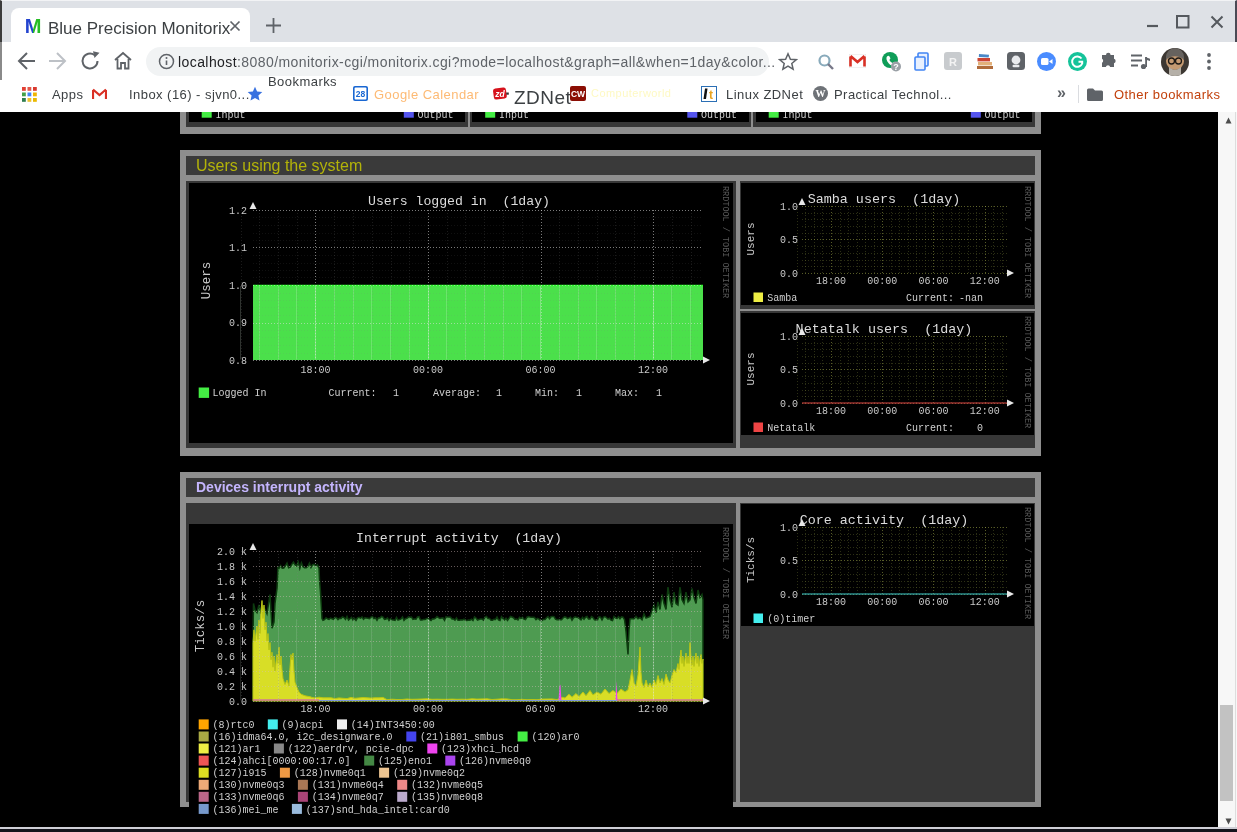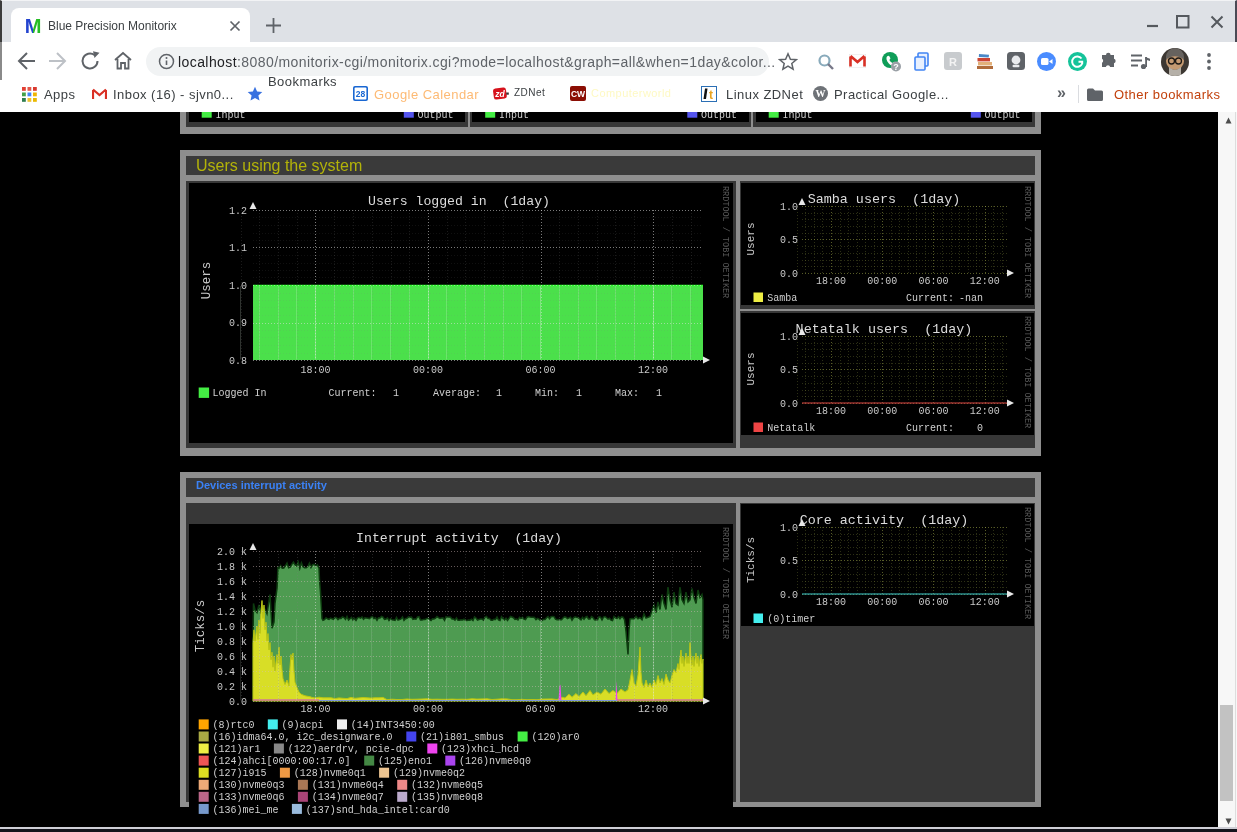--- a/index.html
+++ b/index.html
@@ -12,21 +12,21 @@
 <svg class="abs" style="left:24px;top:16px" width="18" height="19">
     <clipPath id="mcl">
       <rect x="0" y="0" width="9" height="19"></rect>
     </clipPath>
     <clipPath id="mcr">
       <rect x="9" y="0" width="9" height="19"></rect>
     </clipPath>
     <text x="9" y="16.5" font-family="'Liberation Sans', sans-serif" font-size="20" font-weight="bold" fill="#2343cf" text-anchor="middle" clip-path="url(#mcl)">M</text>
     <text x="9" y="16.5" font-family="'Liberation Sans', sans-serif" font-size="20" font-weight="bold" fill="#25bd25" text-anchor="middle" clip-path="url(#mcr)">M</text>
   </svg>
-<div class="abs" style="left:48px;top:19px;font-size:12px;color:#3c4043">Blue Precision Monitorix</div>
+<div class="abs" style="left:48px;top:19px;font-size:17px;color:#3c4043">Blue Precision Monitorix</div>
 <svg class="abs" style="left:227px;top:18px" width="16" height="16">
     <path d="M3.5,3.5 L12.5,12.5 M12.5,3.5 L3.5,12.5" stroke="#5f6368" stroke-width="1.7"></path>
   </svg>
 <svg class="abs" style="left:263px;top:15px" width="21" height="21">
     <path d="M10.5,3 L10.5,18 M3,10.5 L18,10.5" stroke="#5f6368" stroke-width="1.8"></path>
   </svg>
 
 <svg class="abs" style="left:1143px;top:14px" width="88" height="16">
 <line x1="4" y1="12" x2="15" y2="12" stroke="#55595e" stroke-width="2.2"></line>
 <rect x="34" y="2" width="11.5" height="11.5" fill="none" stroke="#55595e" stroke-width="2"></rect>
@@ -138,58 +138,58 @@
       <rect x="5.5" y="0" width="3.8" height="3.8" fill="#e2574a"></rect>
       <rect x="11" y="0" width="3.8" height="3.8" fill="#d93a2f"></rect>
       <rect x="0" y="5.5" width="3.8" height="3.8" fill="#43a047"></rect>
       <rect x="5.5" y="5.5" width="3.8" height="3.8" fill="#4285f4"></rect>
       <rect x="11" y="5.5" width="3.8" height="3.8" fill="#f0b501"></rect>
       <rect x="0" y="11" width="3.8" height="3.8" fill="#2e7d4f"></rect>
       <rect x="5.5" y="11" width="3.8" height="3.8" fill="#edc12c"></rect>
       <rect x="11" y="11" width="3.8" height="3.8" fill="#eab900"></rect>
     </g>
   </svg>
-<div class="abs bk" style="left:44px;top:87px;font-size:13px;color:#3c4043">Apps</div>
+<div class="abs bk" style="left:52px;top:87px;font-size:13px;color:#3c4043">Apps</div>
 <svg class="abs" style="left:92px;top:88px" width="15" height="12">
     <rect width="15" height="12" rx="1.5" fill="#fff"></rect>
     <path d="M1,1.5 L7.5,7 L14,1.5 M1,11 L1,2 M14,11 L14,2" stroke="#d93025" stroke-width="2.2" fill="none"></path>
   </svg>
-<div class="abs bk" style="left:113px;top:87px;font-size:13px;color:#3c4043">Inbox (16) - sjvn0...</div>
+<div class="abs bk" style="left:129px;top:87px;font-size:13px;color:#3c4043">Inbox (16) - sjvn0...</div>
 <svg class="abs" style="left:247px;top:86px" width="16" height="16">
     <path d="M8,0.8 L10.1,5.6 L15.3,6.1 L11.4,9.5 L12.5,14.6 L8,11.9 L3.5,14.6 L4.6,9.5 L0.7,6.1 L5.9,5.6 Z" fill="#3871e0"></path>
   </svg>
 <div class="abs bk" style="left:268px;top:74px;font-size:13px;color:#3c4043">Bookmarks</div>
 <svg class="abs" style="left:353px;top:86px" width="15" height="15">
     <rect width="15" height="15" rx="2" fill="#1967d2"></rect>
     <rect x="1.6" y="1.6" width="11.8" height="11.8" fill="#fff" rx="1"></rect>
     <text x="7.5" y="11" font-size="8.5" fill="#1967d2" text-anchor="middle" font-family="'Liberation Sans', sans-serif" font-weight="bold">28</text>
   </svg>
 <div class="abs bk" style="left:374px;top:87px;font-size:13px;color:#fdba74">Google Calendar</div>
 <svg class="abs" style="left:493px;top:87px" width="16" height="14">
     <rect x="0.5" y="1" width="13" height="11" rx="2.5" fill="#d6121c" transform="rotate(-8 7 7)"></rect>
     <text x="7" y="10" font-size="8.5" fill="#fff" text-anchor="middle" font-family="'Liberation Sans', sans-serif" font-weight="bold" font-style="italic">zd</text>
     <rect x="13.2" y="5.5" width="2.6" height="2.2" fill="#333"></rect>
   </svg>
-<div class="abs bk" style="left:514px;top:87px;font-size:10px;color:#3c4043">ZDNet</div>
+<div class="abs bk" style="left:514px;top:87px;font-size:19px;color:#3c4043">ZDNet</div>
 <svg class="abs" style="left:570px;top:86px" width="16" height="15">
     <rect width="16" height="15" rx="2" fill="#8b0e04"></rect>
     <text x="8" y="11" font-size="8.5" fill="#fff" text-anchor="middle" font-family="'Liberation Sans', sans-serif" font-weight="bold">CW</text>
   </svg>
 <div class="abs bk" style="left:591px;top:87px;font-size:11px;color:#fef9c3">Computerworld</div>
 <svg class="abs" style="left:701px;top:86px" width="16" height="16">
     <rect x="0.5" y="0.5" width="15" height="15" fill="#fff" stroke="#2b6fb5"></rect>
     <path d="M4,2.5 L6.5,2.5 L5,13 L2.5,13 Z" fill="#111"></path>
     <text x="10" y="12.5" font-size="12" fill="#eaa421" text-anchor="middle" font-family="'Liberation Sans', sans-serif" font-weight="bold">t</text>
   </svg>
 <div class="abs bk" style="left:726px;top:87px;font-size:13px;color:#3c4043">Linux ZDNet</div>
 <svg class="abs" style="left:813px;top:86px" width="15" height="15">
     <circle cx="7.5" cy="7.5" r="7.5" fill="#6e7277"></circle>
     <text x="7.5" y="11.3" font-size="10" fill="#fff" text-anchor="middle" font-family="'Liberation Serif',serif" font-weight="bold">W</text>
   </svg>
-<div class="abs bk" style="left:834px;top:87px;font-size:13px;color:#3c4043">Practical Google...</div>
+<div class="abs bk" style="left:834px;top:87px;font-size:13px;color:#3c4043">Practical Technol...</div>
 <div class="abs" style="left:1057px;top:84px;font-size:16px;color:#5f6368;font-weight:bold">»</div>
 <div class="abs" style="left:1078px;top:85px;width:1px;height:18px;background:#dadce0"></div>
 <svg class="abs" style="left:1087px;top:88px" width="16" height="13">
     <path d="M0,2 a1.5,1.5 0 0 1 1.5,-1.5 L6,0.5 L8,2.5 L14.5,2.5 a1.5,1.5 0 0 1 1.5,1.5 L16,11.5 a1.5,1.5 0 0 1 -1.5,1.5 L1.5,13 A1.5,1.5 0 0 1 0,11.5 Z" fill="#5f6368"></path>
   </svg>
 <div class="abs bk" style="left:1114px;top:87px;font-size:13px;color:#c2410c">Other bookmarks</div>
 
 <div class="abs" style="left:0;top:112px;width:1224px;height:720px;background:#000;overflow:hidden">
 
   <div class="abs" style="left:180px;top:-60px;width:861px;height:82px;background:#8e8e8e"></div>
@@ -429,21 +429,21 @@
         <polygon points="266,86.5 266,93.5 273,90" fill="#e8e8e8"></polygon>
         <text x="284" y="3" font-family="'Liberation Mono', monospace" font-size="8.5" fill="#585858" transform="rotate(90 284 3)">RRDTOOL / TOBI OETIKER</text>
         <rect x="12.5" y="109.5" width="9.5" height="9.5" fill="#ee4444"></rect>
         <text x="26.3" y="117.5" font-family="'Liberation Mono', monospace" font-size="10" fill="#d0d0d0" text-anchor="start" font-weight="normal">Netatalk</text>
         <text x="165" y="117.5" font-family="'Liberation Mono', monospace" font-size="10" fill="#d0d0d0" text-anchor="start" font-weight="normal">Current:</text>
         <text x="242" y="117.5" font-family="'Liberation Mono', monospace" font-size="10" fill="#d0d0d0" text-anchor="end" font-weight="normal">0</text>
       </svg></div>
 
   <div class="abs" style="left:180px;top:360px;width:861px;height:334.5px;background:#8e8e8e"></div>
   <div class="abs" style="left:186px;top:366px;width:849px;height:19px;background:#3a3a3a"></div>
-  <div class="abs" style="left:196px;top:367px;font-size:11px;font-weight:bold;color:#3b82f6">Devices interrupt activity</div>
+  <div class="abs" style="left:196px;top:367px;font-size:14px;font-weight:bold;color:#c4b5fd">Devices interrupt activity</div>
   <div class="abs" style="left:186px;top:390.5px;width:549.5px;height:299px;background:#373737"></div>
   <div class="abs" style="left:739.5px;top:390.5px;width:295.5px;height:299px;background:#373737"></div>
   <div class="abs" style="left:188.5px;top:412px"><svg width="544" height="293">
         <rect width="544" height="293" fill="#000"></rect>
         <path d="M 64,177 L 64,113.2 L 64.5,79.5 L 66,85.9 L 68,88.5 L 70,81.0 L 72,89.7 L 74,82.7 L 76,85.3 L 78,89.9 L 81,70.5 L 83,104.2 L 85,98.2 L 86,79.4 L 88,64.5 L 89,43.5 L 90,44.4 L 91.6,41.7 L 93.2,44.2 L 94.8,44.0 L 96.4,41.8 L 98.0,39.0 L 99.6,43.8 L 101.2,43.1 L 102.8,40.4 L 104.4,38.2 L 106.0,40.7 L 107.6,41.9 L 109.2,38.0 L 110.8,44.3 L 112.4,38.8 L 114.0,42.7 L 115.6,43.7 L 117.2,43.8 L 118.8,42.5 L 120.4,39.1 L 122.0,43.4 L 123.6,40.7 L 125.2,40.3 L 126.8,42.1 L 128.4,40.9 L 130.0,44.2 L 130.5,55.5 L 131.5,68.2 L 133,94.5 L 134,96.3 L 135.5,95.7 L 137.0,93.7 L 138.5,94.8 L 140.0,95.3 L 141.5,94.1 L 143.0,94.7 L 144.5,95.3 L 146.0,93.3 L 147.5,93.7 L 149.0,95.6 L 150.5,94.2 L 152.0,94.4 L 153.5,92.9 L 155.0,93.5 L 156.5,95.4 L 158.0,92.5 L 159.5,96.1 L 161.0,94.8 L 162.5,93.4 L 164.0,96.0 L 165.5,94.5 L 167.0,96.4 L 168.5,93.8 L 170.0,93.4 L 171.5,94.2 L 173.0,92.9 L 174.5,95.3 L 176.0,93.7 L 177.5,94.1 L 179.0,94.2 L 180.5,94.7 L 182.0,93.1 L 183.5,92.6 L 185.0,94.6 L 186.5,93.8 L 188.0,96.3 L 189.5,93.7 L 191.0,93.9 L 192.5,92.4 L 194.0,93.1 L 195.5,95.4 L 197.0,95.0 L 198.5,93.8 L 200.0,96.5 L 201.5,94.7 L 203.0,95.9 L 204.5,96.1 L 206.0,96.4 L 207.5,93.4 L 209.0,96.1 L 210.5,95.6 L 212.0,95.0 L 213.5,92.9 L 215.0,96.3 L 216.5,94.7 L 218.0,94.3 L 219.5,92.9 L 221.0,93.2 L 222.5,93.0 L 224.0,95.4 L 225.5,94.9 L 227.0,95.1 L 228.5,92.9 L 230.0,92.6 L 231.5,96.0 L 233.0,95.9 L 234.5,95.6 L 236.0,95.6 L 237.5,94.6 L 239.0,94.1 L 240.5,95.5 L 242.0,96.6 L 243.5,94.8 L 245.0,95.0 L 246.5,94.2 L 248.0,92.6 L 249.5,93.7 L 251.0,94.4 L 252.5,94.0 L 254.0,93.8 L 255.5,96.4 L 257.0,92.8 L 258.5,93.3 L 260.0,92.9 L 261.5,93.2 L 263.0,95.0 L 264.5,94.9 L 266.0,96.2 L 267.5,93.9 L 269.0,96.3 L 270.5,96.3 L 272.0,95.7 L 273.5,95.9 L 275.0,95.2 L 276.5,96.4 L 278.0,96.6 L 279.5,96.0 L 281.0,96.2 L 282.5,95.1 L 284.0,96.5 L 285.5,92.9 L 287.0,94.0 L 288.5,96.0 L 290.0,95.5 L 291.5,95.1 L 293.0,95.1 L 294.5,96.1 L 296.0,93.0 L 297.5,92.4 L 299.0,94.6 L 300.5,94.6 L 302.0,96.2 L 303.5,96.2 L 305.0,95.2 L 306.5,95.5 L 308.0,93.1 L 309.5,95.9 L 311.0,96.5 L 312.5,92.6 L 314.0,94.4 L 315.5,96.0 L 317.0,94.3 L 318.5,96.5 L 320.0,94.4 L 321.5,92.5 L 323.0,93.0 L 324.5,93.7 L 326.0,95.5 L 327.5,95.1 L 329.0,95.9 L 330.5,93.4 L 332.0,94.4 L 333.5,93.3 L 335.0,95.2 L 336.5,95.7 L 338.0,93.2 L 339.5,92.5 L 341.0,93.0 L 342.5,93.2 L 344.0,93.2 L 345.5,93.5 L 347.0,95.6 L 348.5,94.4 L 350.0,95.1 L 351.5,96.5 L 353.0,96.5 L 354.5,95.4 L 356.0,95.5 L 357.5,93.7 L 359.0,92.6 L 360.5,94.7 L 362.0,92.7 L 363.5,92.5 L 365.0,92.6 L 366.5,95.1 L 368.0,95.7 L 369.5,95.6 L 371.0,95.8 L 372.5,95.7 L 374.0,94.0 L 375.5,92.8 L 377.0,93.1 L 378.5,94.6 L 380.0,93.9 L 381.5,93.2 L 383.0,96.2 L 384.5,93.8 L 386.0,92.8 L 387.5,93.3 L 389.0,93.4 L 390.5,94.6 L 392.0,95.9 L 393.5,93.3 L 395.0,95.2 L 396.5,93.2 L 398.0,92.5 L 399.5,94.9 L 401.0,94.9 L 402.5,92.6 L 404.0,93.6 L 405.5,95.9 L 407.0,96.1 L 408.5,96.0 L 410.0,92.8 L 411.5,93.2 L 413.0,96.0 L 414.5,93.1 L 416.0,92.5 L 417.5,93.8 L 419.0,95.1 L 420.5,94.3 L 422.0,96.0 L 423.5,96.5 L 425.0,92.5 L 426.5,93.9 L 428.0,94.4 L 429.5,92.7 L 431.0,94.8 L 432.5,92.9 L 434.0,93.1 L 435.5,95.7 L 437,107.2 L 439,130.5 L 440,105.8 L 441,94.9 L 443,94.6 L 445,94.9 L 447,92.4 L 449,94.8 L 451,93.6 L 453,95.8 L 455,89.9 L 457,94.1 L 459,93.3 L 461,92.4 L 465,81.0 L 467,88.5 L 469,78.0 L 471,85.5 L 473,70.5 L 475,79.5 L 477,85.5 L 479,63.0 L 481,75.8 L 483,83.2 L 485,68.2 L 487,79.5 L 489,81.0 L 491,63.0 L 493,75.8 L 495,79.5 L 497,68.2 L 499,78.0 L 501,75.8 L 503,64.5 L 505,73.5 L 507,79.5 L 509,66.0 L 511,73.5 L 513,70.5 L 514,75.8 L 514,177 Z" fill="#4e9b51" stroke="#0d3c0f" stroke-width="1.5"></path>
         <path d="M 64,177 L 64,118.5 L 65,105.8 L 66,117.0 L 68,102.0 L 69,115.5 L 70,96.0 L 71,109.5 L 72,87.0 L 73,76.5 L 74,94.5 L 75,81.0 L 76,105.8 L 77,98.2 L 78,117.0 L 79,109.5 L 80,126.0 L 81,118.5 L 82,135.8 L 83,128.2 L 84,143.2 L 85,132.0 L 86,147.0 L 87,138.0 L 88,130.5 L 89,139.5 L 90,123.0 L 91,141.0 L 92,132.0 L 93,145.5 L 94,154.5 L 96,160.5 L 98,156.0 L 100,162.0 L 101,143.2 L 102,130.5 L 103,135.8 L 104,129.0 L 105,147.0 L 106,158.2 L 108,163.5 L 110,168.0 L 112,170.2 L 116,171.8 L 122,172.9 L 122,173.2 L 126,174.0 L 130,173.2 L 134,173.8 L 138,173.8 L 142,173.8 L 146,174.6 L 150,173.9 L 154,174.3 L 158,174.6 L 162,173.4 L 166,174.3 L 170,173.9 L 174,173.5 L 178,173.8 L 182,174.1 L 186,173.8 L 190,173.8 L 194,173.4 L 198,175.7 L 203,175.2 L 208,175.5 L 213,175.5 L 218,175.0 L 223,175.3 L 228,175.2 L 233,175.0 L 238,174.8 L 243,175.3 L 248,175.2 L 253,175.3 L 258,175.3 L 263,175.1 L 268,175.3 L 273,175.2 L 278,175.3 L 283,174.8 L 288,175.1 L 293,174.9 L 298,174.8 L 303,175.5 L 308,175.2 L 313,174.8 L 318,174.9 L 323,175.7 L 328,175.7 L 333,175.3 L 338,175.7 L 343,175.5 L 348,175.7 L 353,175.1 L 358,175.0 L 363,174.9 L 368,175.6 L 373,173.2 L 376,174.0 L 380,170.2 L 383,173.2 L 387,169.5 L 390,172.5 L 394,168.0 L 397,171.8 L 401,166.5 L 404,171.0 L 408,168.0 L 412,170.2 L 416,165.0 L 420,169.5 L 424,166.5 L 428,169.5 L 432,165.0 L 436,168.0 L 439,165.8 L 441,156.0 L 443,145.5 L 445,159.0 L 447,162.0 L 449,150.8 L 451,123.0 L 452,148.5 L 453,159.0 L 455,163.5 L 457,156.0 L 459,162.8 L 461,159.0 L 463,163.5 L 465,156.0 L 467,160.5 L 469,151.5 L 471,159.0 L 473,154.5 L 475,160.5 L 477,150.0 L 479,156.0 L 481,159.0 L 483,151.5 L 485,145.5 L 487,148.5 L 489,139.5 L 490,145.5 L 491,133.5 L 492,126.0 L 493,139.5 L 494,132.0 L 495,142.5 L 496,135.0 L 497,129.0 L 498,139.5 L 499,132.0 L 500,139.5 L 501,118.5 L 502,133.5 L 503,141.0 L 504,132.0 L 505,142.5 L 506,135.0 L 507,129.0 L 508,139.5 L 509,132.0 L 510,142.5 L 511,135.0 L 512,130.5 L 513,139.5 L 514,135.0 L 514,177 Z" fill="#d8de26" stroke="#b9c414" stroke-width="1"></path>
         <path d="M 369.5,177 L 370.5,162.0 L 371.5,160.5 L 372.5,177 Z" fill="#ee44ee"></path>
         <path d="M 426.5,177 L 427.5,156.75 L 428.5,177 Z" fill="#ee44ee"></path>
         <line x1="64" y1="176" x2="130" y2="176" stroke="#cc44cc" stroke-width="1.2"></line>
         <line x1="428" y1="176" x2="514" y2="176" stroke="#cc44cc" stroke-width="1.2"></line>

